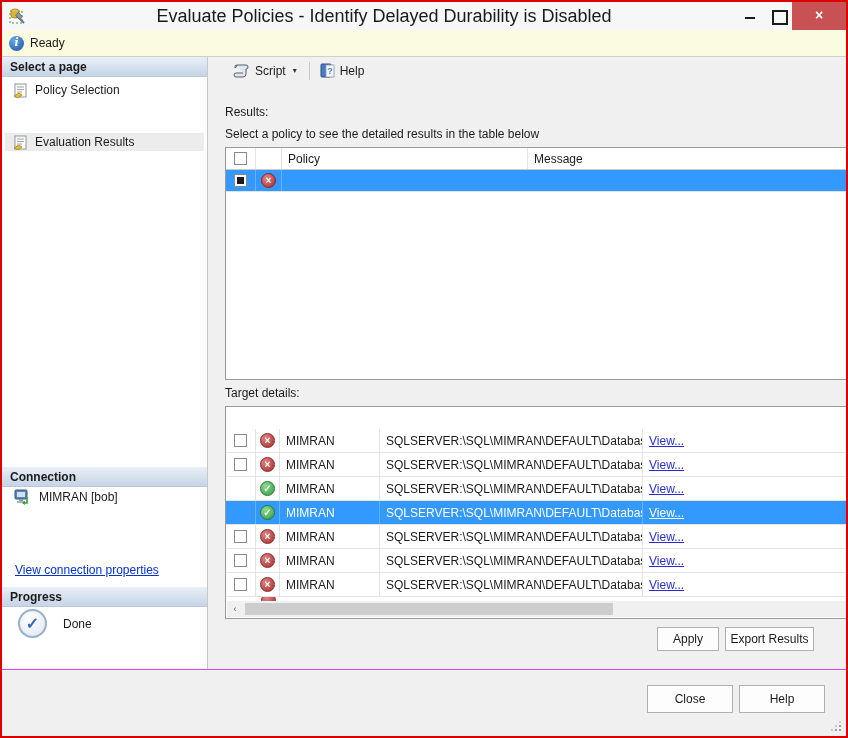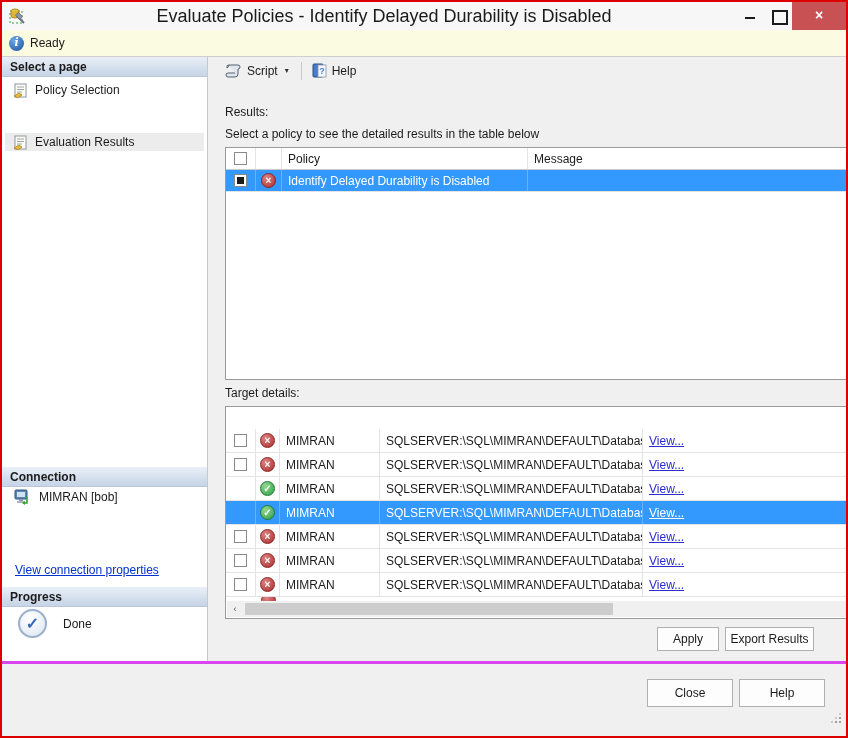--- a/index.html
+++ b/index.html
@@ -17,33 +17,33 @@
   .btn-max::after { content:""; position:absolute; left:8px; top:8px; width:12px; height:11px; border:2px solid #1b1b1b; }
   .btn-close { width:54px; height:28px; background:#c85153; color:#fff; text-align:center; line-height:27px; font-size:14px; font-weight:bold; }
 
   
   .statusbar { position:absolute; left:0; top:28px; right:0; height:27px; background:#fbfbe1; border-bottom:1px solid #cfcfcf; display:flex; align-items:center; padding-left:7px; gap:6px; }
   .info-icon { width:15px; height:15px; border-radius:50%; background:radial-gradient(circle at 35% 30%, #6aa9e8, #1c4f9c); color:#fff; text-align:center; line-height:14px; font-family:"DejaVu Serif", serif; font-style:italic; font-weight:bold; font-size:11px; flex:0 0 15px; }
 
   
   .left-panel { position:absolute; left:0; top:55px; width:206px; bottom:66px; background:#fff; border-right:1px solid #c8c8c8; }
   .main-panel { position:absolute; left:207px; top:55px; right:0; bottom:66px; background:#f0f0f0; }
-  .footer { position:absolute; left:0; right:0; bottom:9px; height:66px; background:#f0f0f0; border-top:3px solid #d946ef; }
+  .footer { position:absolute; left:0; right:0; bottom:1px; height:66px; background:#f0f0f0; border-top:1px solid #d946ef; }
 
   
   .side-header { position:absolute; left:0; right:0; height:20px; background:linear-gradient(#e9eff7,#c6d4e6); border-bottom:1px solid #b9c7d8; font-weight:bold; padding:3px 0 0 8px; }
   .nav-item { position:absolute; left:3px; right:3px; height:18px; display:flex; align-items:center; gap:6px; padding-left:8px; cursor:default; }
   .nav-item.sel { background:#ececec;margin-top:34px; }
   .conn-row { position:absolute; left:12px; display:flex; align-items:center; gap:7px; }
   .side-link { position:absolute; left:13px; color:#0033cc; text-decoration:underline; cursor:pointer; }
   .done-row { position:absolute; left:16px; display:flex; align-items:center; gap:16px; }
   .done-circle { width:29px; height:29px; border-radius:50%; border:2px solid #9ab0cc; background:radial-gradient(circle at 40% 30%, #ffffff, #dde6f2); color:#3568b8; font-weight:bold; font-size:16px; text-align:center; line-height:26px; }
 
   
-  .toolbar { position:absolute; left:0; top:0; right:0; height:27px; display:flex; align-items:center; padding-left:12px; gap:3px; }
+  .toolbar { position:absolute; left:0; top:0; right:0; height:27px; display:flex; align-items:center; padding-left:20px; gap:3px; }
   .tool-btn { display:flex; align-items:center; gap:5px; padding:2px 4px; }
   .tool-sep { width:1px; height:18px; background:#c8c8c8; margin:0 3px; }
   .dd-arrow { font-size:8px; color:#333; padding:0 2px; }
 
   
   .mlabel { position:absolute; left:16px; white-space:nowrap; }
 
   
   .tbl { position:absolute; left:16px; width:706px; background:#fff; border:1px solid #9a9a9a; overflow:hidden; }
   .thead { display:flex; height:22px; border-bottom:1px solid #c9c9c9; align-items:stretch; }
@@ -198,21 +198,20 @@
         <div class="th pc-policy">Policy</div>
         <div class="th pc-msg">Message</div>
       </div>
       <div class="trow sel">
         <div class="td pc-check c-center">
             <span class="cb mixed"></span>
           </div>
         <div class="td pc-icon c-center">
             <span class="st fail">×</span>
           </div>
-        <div class="td pc-policy">Identify Delayed Durability is Disabled</div>
         <div class="td pc-msg"></div>
       </div>
     </div>
 
     <div class="mlabel" style="top:329px;">Target details:</div>
 
     <div class="tbl target-table">
 
       <div class="target-rows">
         <div class="trow">

